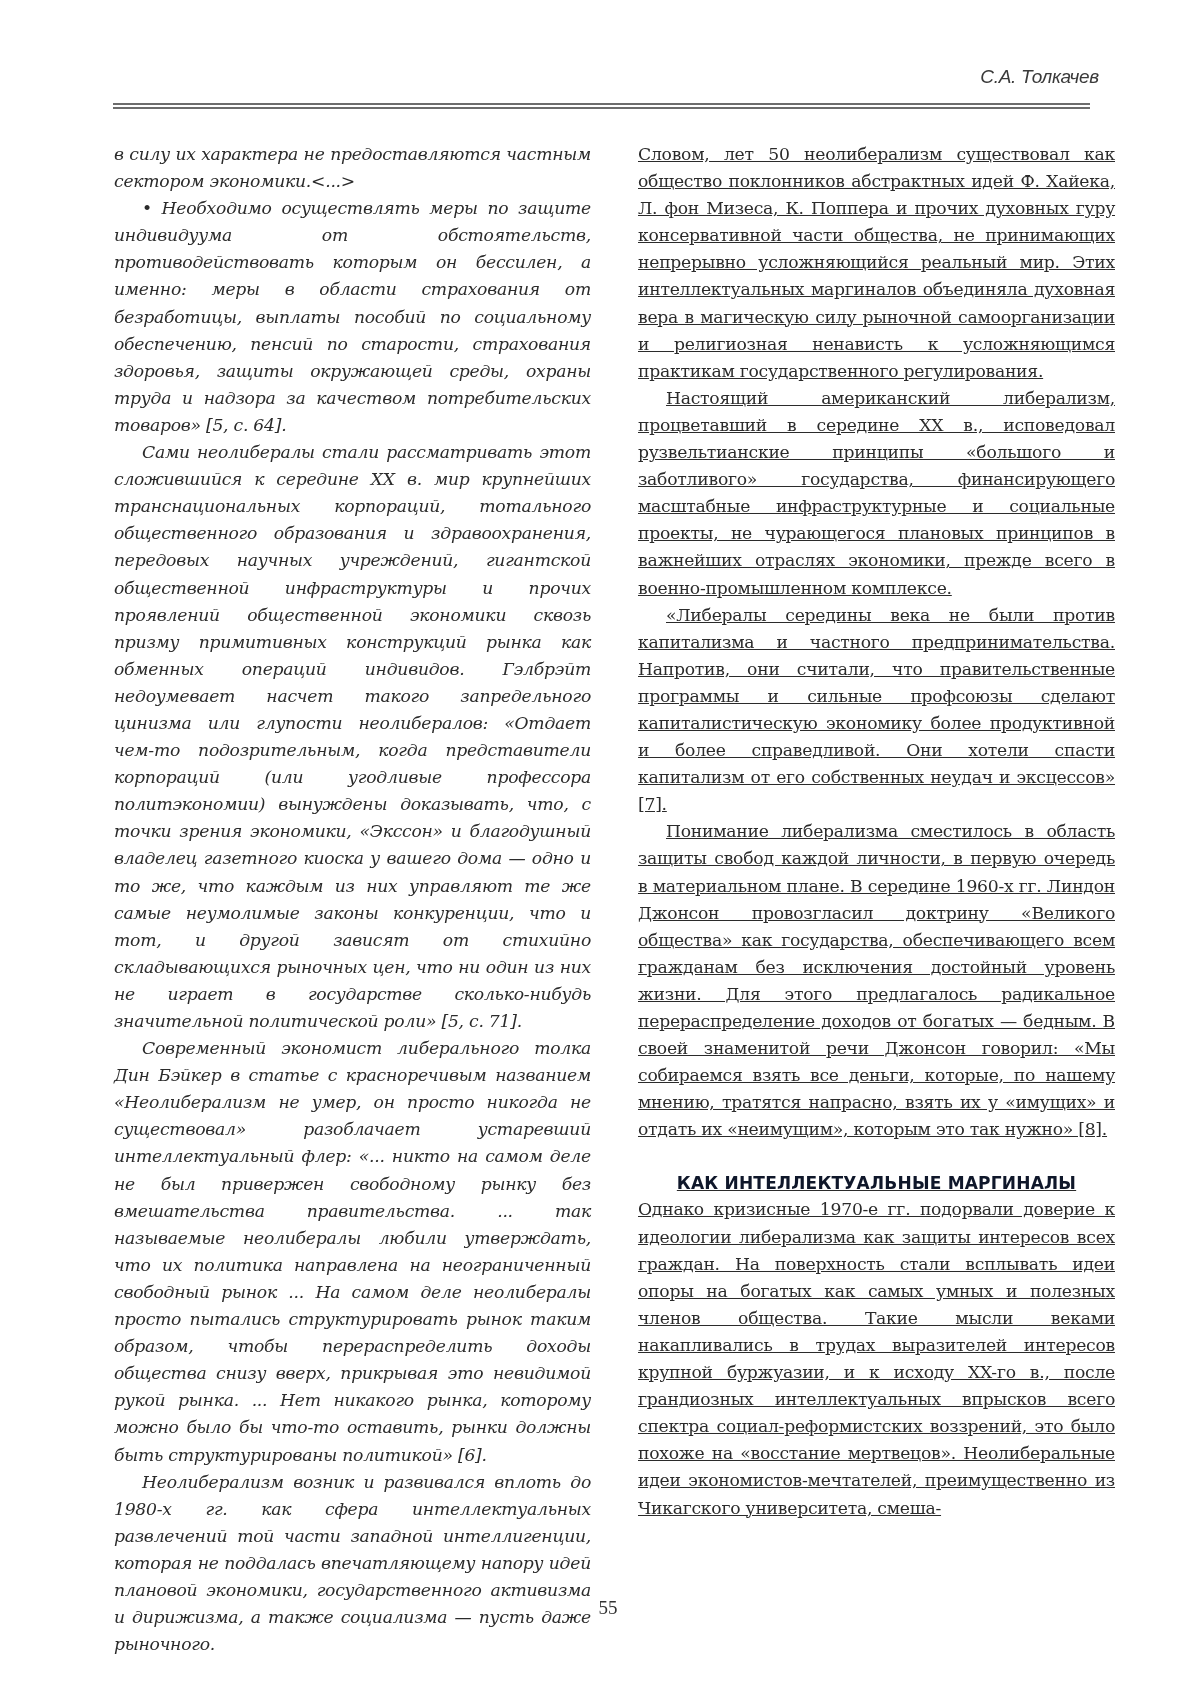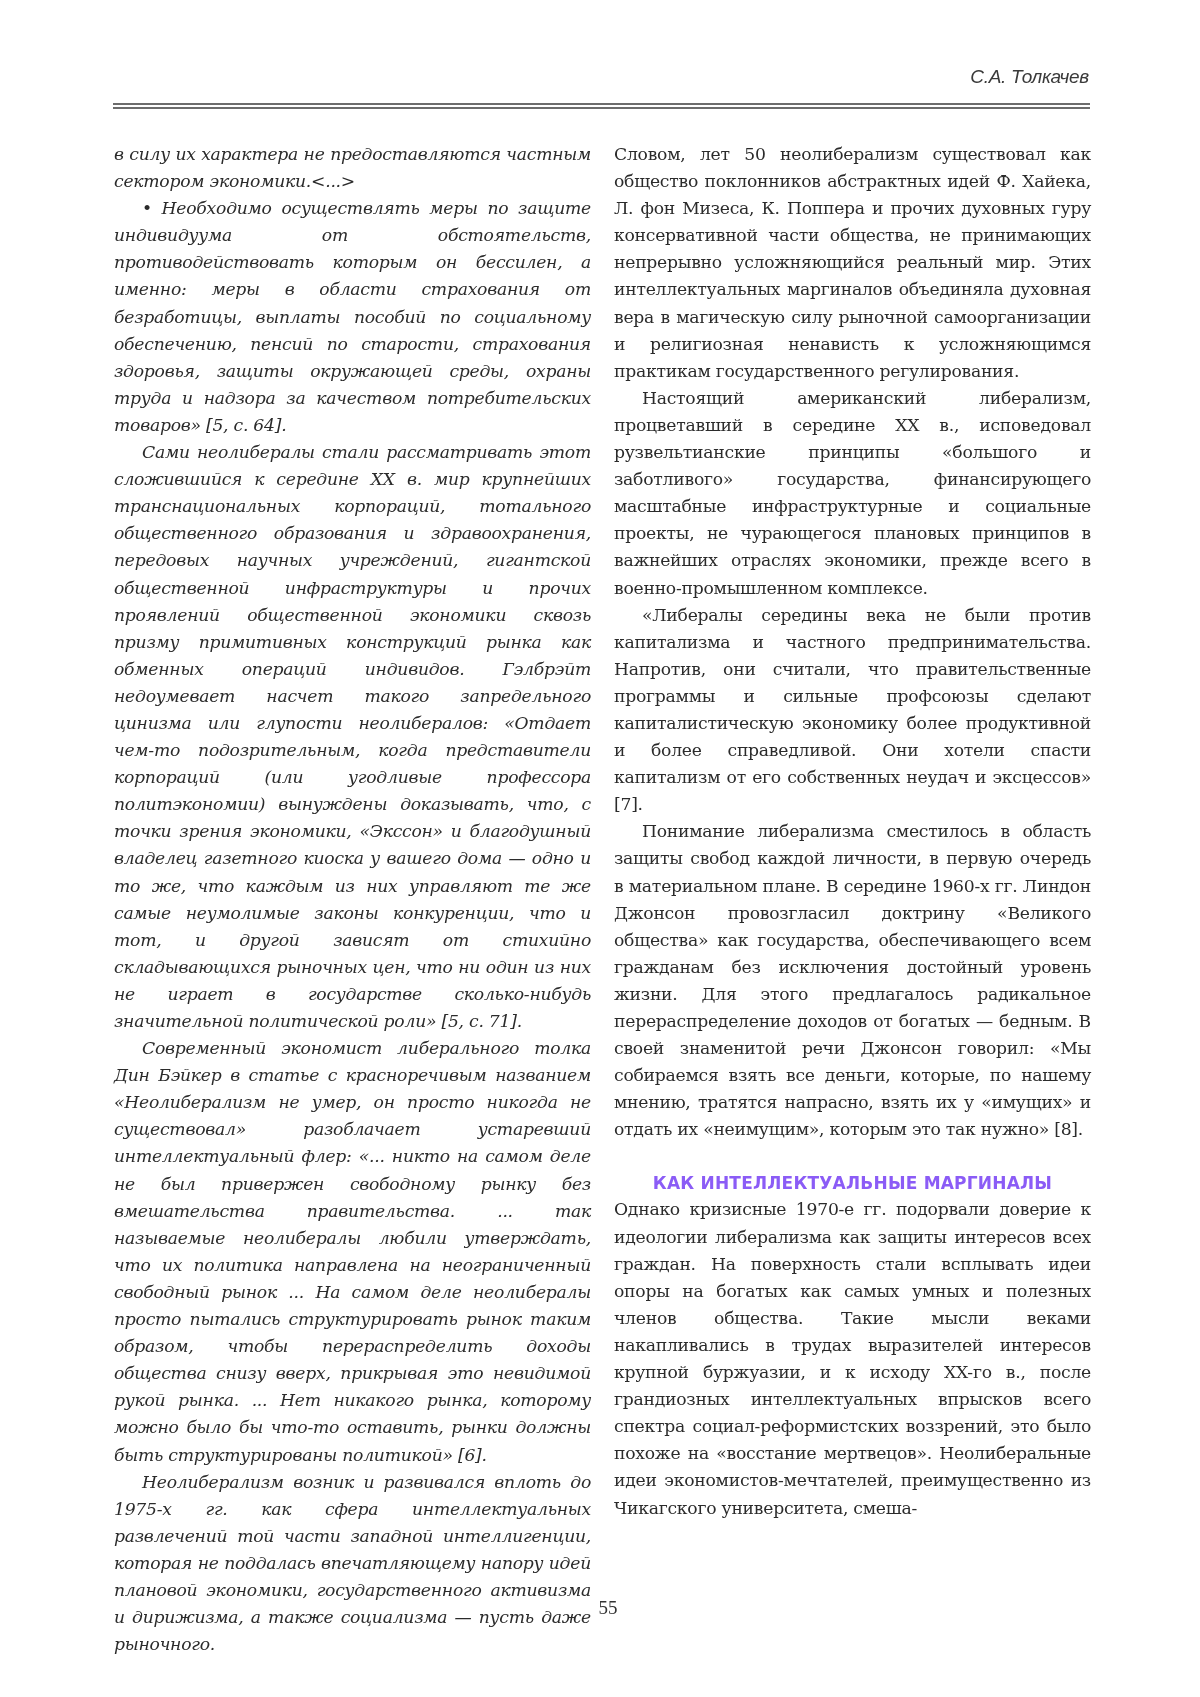--- a/index.html
+++ b/index.html
@@ -1,50 +1,50 @@
 <!DOCTYPE html>
 <html><head>
 <meta charset="utf-8">
 <style>
   html, body { margin: 0; padding: 0; background: #ffffff; }
   body { width: 1200px; height: 1697px; position: relative; overflow: hidden;
          font-family: "DejaVu Serif", "Liberation Serif", serif; color: #2b2b2b; }
-  .running-head { position: absolute; top: 66px; right: 111px;
+  .running-head { position: absolute; top: 66px; right: 101px;
          font-family: "Liberation Sans", "DejaVu Sans", sans-serif; font-style: italic;
          font-size: 19px; color: #3a3a3a; letter-spacing: -0.3px; }
   .rule { position: absolute; left: 113px; width: 977px; top: 103px; height: 6px; }
   .rule .l1 { position: absolute; left: 0; right: 0; top: 0; height: 2px; background: #6c6c6c; }
   .rule .l2 { position: absolute; left: 0; right: 0; top: 4px; height: 2px; background: #6c6c6c; }
   .col { position: absolute; top: 141px; width: 477px; font-size: 17.2px; line-height: 27.1px;
          text-align: justify; hyphens: manual; letter-spacing: -0.25px; }
   .col.left { left: 114px; font-style: italic; }
-  .col.right { left: 614px; }
+  .col.right { left: 638px; text-decoration: underline; }
   .col p { margin: 0; }
   .col p.indent { text-indent: 28px; }
   .section-heading { font-family: "DejaVu Sans", "Liberation Sans", sans-serif; font-weight: bold;
          font-size: 17px; line-height: 24px; text-align: center; margin: 28px 0 1px 0;
-         color: #8b5cf6; letter-spacing: 0.2px; }
+         color: #0f172a; letter-spacing: 0.2px; }
   .page-number { position: absolute; top: 1597px; left: 0; width: 1200px; text-align: center;
          font-family: "Liberation Serif", serif; font-size: 19px; color: #333; padding-left: 8px; }
 </style>
 </head>
 <body>
 
 <div class="running-head">С.А. Толкачев</div>
 <div class="rule">
   <div class="l1"></div>
   <div class="l2"></div>
 </div>
 
 <div class="col left">
   <p>в силу их характера не предоставляются частным сектором экономики.&lt;...&gt;</p>
   <p class="indent">• Необходимо осуществлять меры по защите индивидуума от обстоятельств, противодействовать которым он бессилен, а именно: меры в области страхования от безработицы, выплаты пособий по социальному обеспечению, пенсий по старости, страхования здоровья, защиты окружающей среды, охраны труда и надзора за качеством потребительских товаров» [5, с. 64].</p>
   <p class="indent">Сами неолибералы стали рассматривать этот сложившийся к середине XX в. мир крупнейших транснациональных корпораций, тотального общественного образования и здравоохранения, передовых научных учреждений, гигантской общественной инфраструктуры и прочих проявлений общественной экономики сквозь призму примитивных конструкций рынка как обменных операций индивидов. Гэлбрэйт недоумевает насчет такого запредельного цинизма или глупости неолибералов: «Отдает чем-то подозрительным, когда представители корпораций (или угодливые профессора политэкономии) вынуждены доказывать, что, с точки зрения экономики, «Экссон» и благодушный владелец газетного киоска у вашего дома — одно и то же, что каждым из них управляют те же самые неумолимые законы конкуренции, что и тот, и другой зависят от стихийно складывающихся рыночных цен, что ни один из них не играет в государстве сколько-нибудь значительной политической роли» [5, с. 71].</p>
   <p class="indent">Современный экономист либерального толка Дин Бэйкер в статье с красноречивым названием «Неолиберализм не умер, он просто никогда не существовал» разоблачает устаревший интеллектуальный флер: «... никто на самом деле не был привержен свободному рынку без вмешательства правительства. ... так называемые неолибералы любили утверждать, что их политика направлена на неограниченный свободный рынок ... На самом деле неолибералы просто пытались структурировать рынок таким образом, чтобы перераспределить доходы общества снизу вверх, прикрывая это невидимой рукой рынка. ... Нет никакого рынка, которому можно было бы что-то оставить, рынки должны быть структурированы политикой» [6].</p>
-  <p class="indent">Неолиберализм возник и развивался вплоть до 1975-х гг. как сфера интеллектуальных развлечений той части западной интеллигенции, которая не поддалась впечатляющему напору идей плановой экономики, государственного активизма и дирижизма, а также социализма — пусть даже рыночного.</p>
+  <p class="indent">Неолиберализм возник и развивался вплоть до 1980-х гг. как сфера интеллектуальных развлечений той части западной интеллигенции, которая не поддалась впечатляющему напору идей плановой экономики, государственного активизма и дирижизма, а также социализма — пусть даже рыночного.</p>
 </div>
 
 <div class="col right">
   <p>Словом, лет 50 неолиберализм существовал как общество поклонников абстрактных идей Ф. Хайека, Л. фон Мизеса, К. Поппера и прочих духовных гуру консервативной части общества, не принимающих непрерывно усложняющийся реальный мир. Этих интеллектуальных маргиналов объединяла духовная вера в магическую силу рыночной самоорганизации и религиозная ненависть к усложняющимся практикам государственного регулирования.</p>
   <p class="indent">Настоящий американский либерализм, процветавший в середине XX в., исповедовал рузвельтианские принципы «большого и заботливого» государства, финансирующего масштабные инфраструктурные и социальные проекты, не чурающегося плановых принципов в важнейших отраслях экономики, прежде всего в военно-промышленном комплексе.</p>
   <p class="indent">«Либералы середины века не были против капитализма и частного предпринимательства. Напротив, они считали, что правительственные программы и сильные профсоюзы сделают капиталистическую экономику более продуктивной и более справедливой. Они хотели спасти капитализм от его собственных неудач и эксцессов» [7].</p>
   <p class="indent">Понимание либерализма сместилось в область защиты свобод каждой личности, в первую очередь в материальном плане. В середине 1960-х гг. Линдон Джонсон провозгласил доктрину «Великого общества» как государства, обеспечивающего всем гражданам без исключения достойный уровень жизни. Для этого предлагалось радикальное перераспределение доходов от богатых — бедным. В своей знаменитой речи Джонсон говорил: «Мы собираемся взять все деньги, которые, по нашему мнению, тратятся напрасно, взять их у «имущих» и отдать их «неимущим», которым это так нужно» [8].</p>
   <div class="section-heading">
     <div>КАК ИНТЕЛЛЕКТУАЛЬНЫЕ МАРГИНАЛЫ</div>
   </div>

